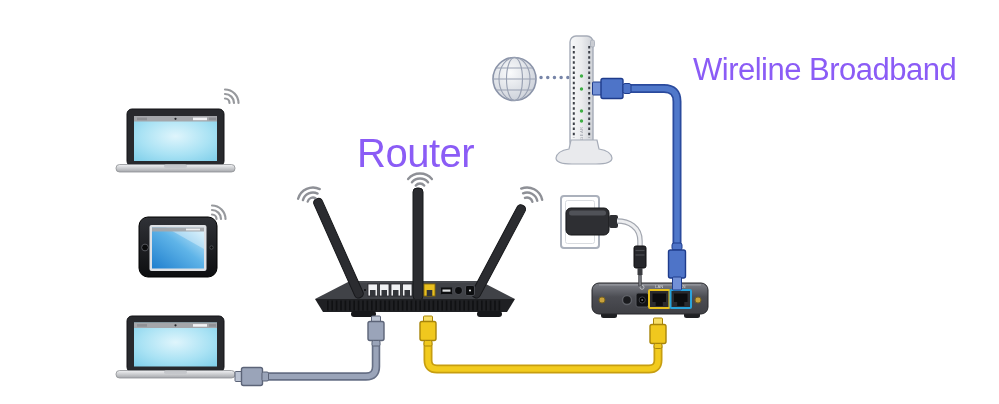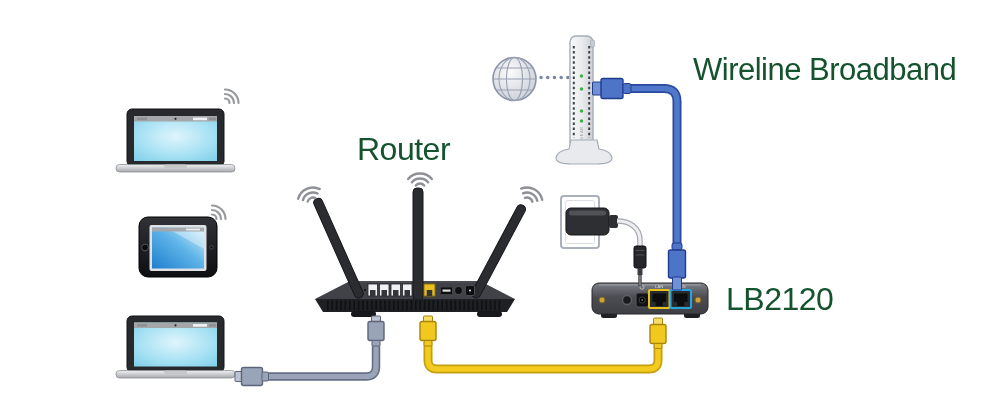--- a/index.html
+++ b/index.html
@@ -2,23 +2,23 @@
 <html><head>
 <meta charset="utf-8">
 <style>
   html,body{margin:0;padding:0;background:#ffffff;}
   .stage{
     position:relative;width:999px;height:404px;background:#ffffff;overflow:hidden;
     font-family:"Liberation Sans", sans-serif;
   }
   .stage svg{position:absolute;left:0;top:0;}
   .diagram-label{
-    position:absolute;color:#14532d;letter-spacing:-0.5px;white-space:nowrap;
+    position:absolute;color:#8b5cf6;letter-spacing:-0.5px;white-space:nowrap;
   }
-  .label-router{left:357px;top:131px;font-size:32px;}
+  .label-router{left:357px;top:131px;font-size:40px;}
   .label-modem{left:693px;top:51px;font-size:31px;line-height:37px;}
   .label-lb2120{left:726px;top:281px;font-size:32px;}
 </style>
 </head>
 <body>
 
 <div class="stage">
 
 <svg width="999" height="404" viewBox="0 0 999 404">
   <defs>
@@ -259,15 +259,14 @@
       <rect x="668.5" y="250" width="17" height="28" rx="2" fill="#4E74C8" stroke="#1F3C8C" stroke-width="1.4"></rect>
       <rect x="672.5" y="277" width="9" height="13" rx="1" fill="#7290D6" stroke="#1F3C8C"></rect>
     </g>
   </g>
 </svg>
 
 <div class="diagram-label label-router">Router</div>
 <div class="diagram-label label-modem">
   <div>Wireline Broadband</div>
 </div>
-<div class="diagram-label label-lb2120">LB2120</div>
 
 </div>
 
 </body></html>

